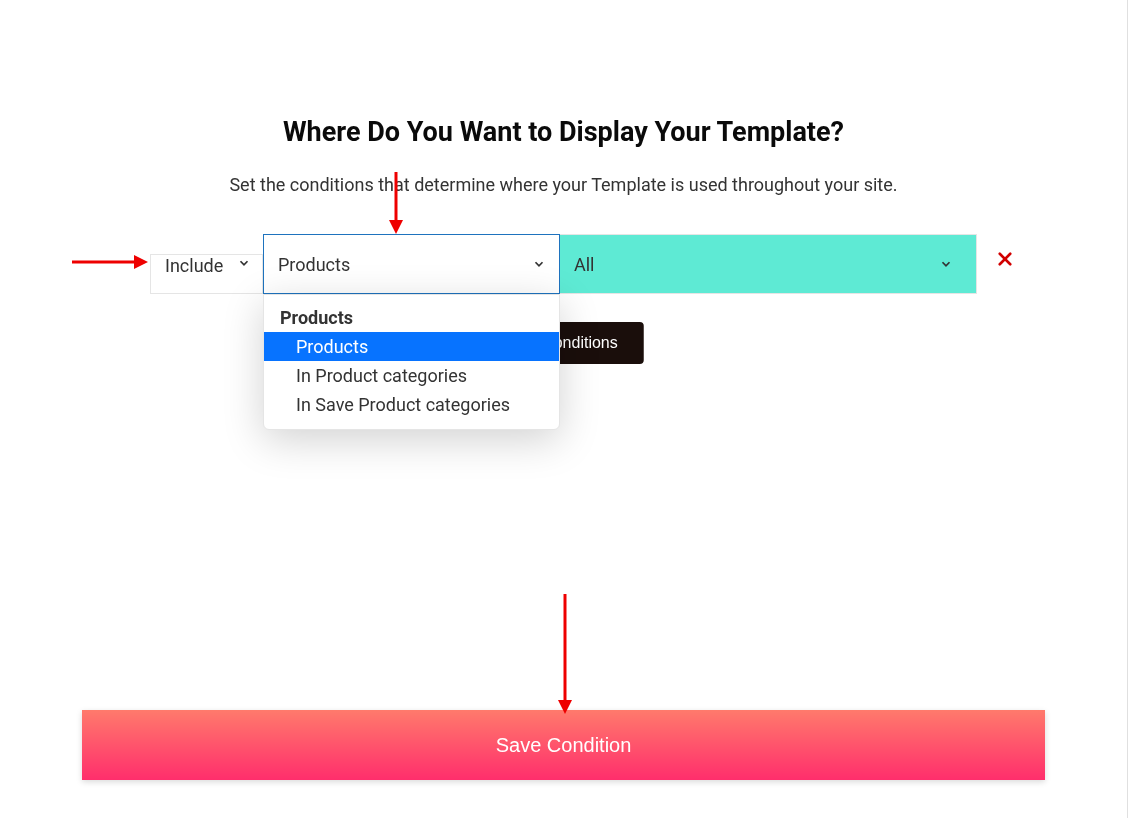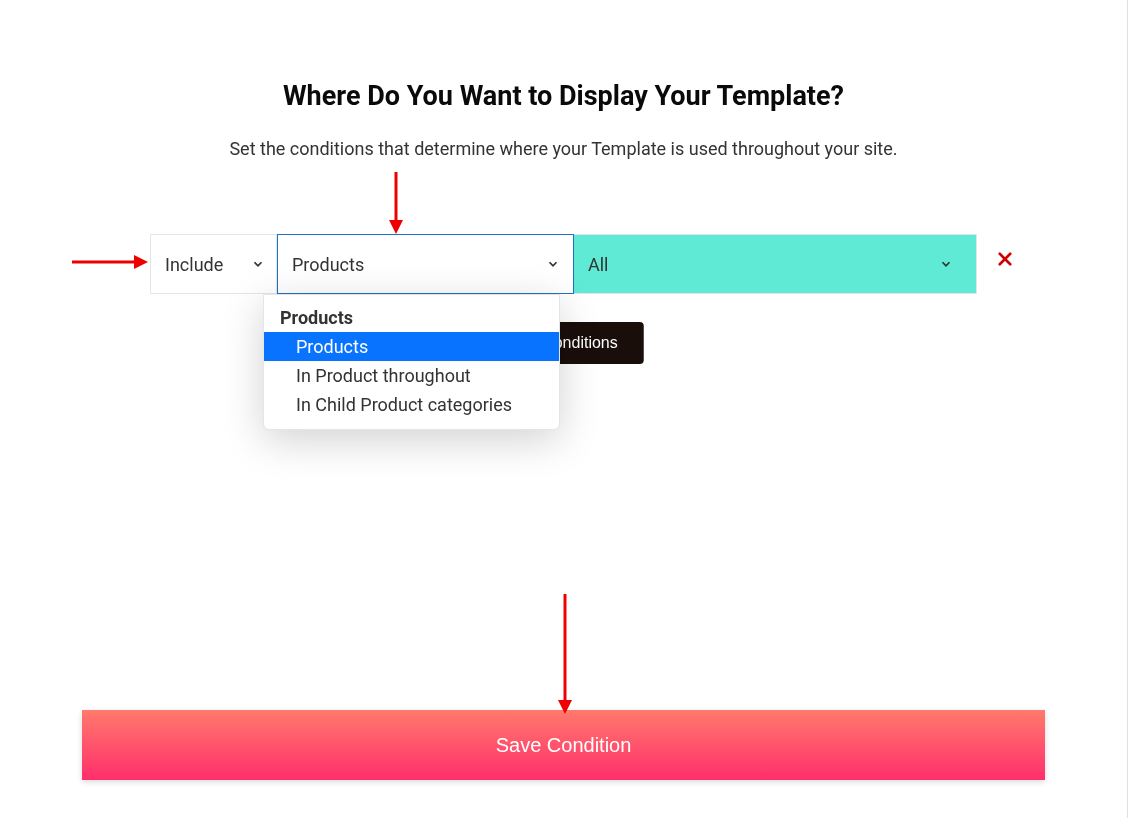--- a/index.html
+++ b/index.html
@@ -19,46 +19,47 @@
       width: 100%;
       height: 100%;
       position: relative;
       border-right: 1px solid #e0e0e0;
     }
     .page-title {
       text-align: center;
       font-size: 27px;
       font-weight: 700;
       color: #0a0a0a;
-      padding-top: 80px;
+      padding-top: 116px;
     }
     .subtitle {
       text-align: center;
       font-size: 18px;
       color: #333333;
       margin-top: 26px;
     }
     .conditions-row {
       position: absolute;
       top: 234px;
       left: 150px;
       right: 150px;
       height: 60px;
       display: flex;
       align-items: stretch;
     }
     .select-include {
-      width: 127px;
+      width: 113px;
       border: 1px solid #e5e5e5;
       display: flex;
-      align-items: center;
+      align-items: flex-start;
       justify-content: space-between;
       padding: 0 10px 0 14px;
       background: #fff;
       cursor: pointer;
+      margin-top: 20px;
     }
     .select-products {
       width: 297px;
       border: 1px solid #1e73be;
       display: flex;
       align-items: center;
       justify-content: space-between;
       padding: 0 12px 0 14px;
       background: #fff;
       cursor: pointer;
@@ -243,22 +244,22 @@
     </span>
   </div>
 
   <button class="add-conditions-btn">
     <span>Add Conditions</span>
   </button>
 
   <div class="dropdown">
     <div class="dropdown-group">Products</div>
     <div class="dropdown-item selected">Products</div>
-    <div class="dropdown-item">In Product throughout</div>
-    <div class="dropdown-item">In Child Product categories</div>
+    <div class="dropdown-item">In Product categories</div>
+    <div class="dropdown-item">In Save Product categories</div>
   </div>
 
   <button class="save-btn">
     <span>Save Condition</span>
   </button>
 
   <div class="arrow-h">
     <svg viewBox="0 0 76 14">
       <line x1="0" y1="7" x2="62" y2="7" stroke="#ee0000" stroke-width="3"></line>
       <polygon points="62,0 76,7 62,14" fill="#ee0000"></polygon>

